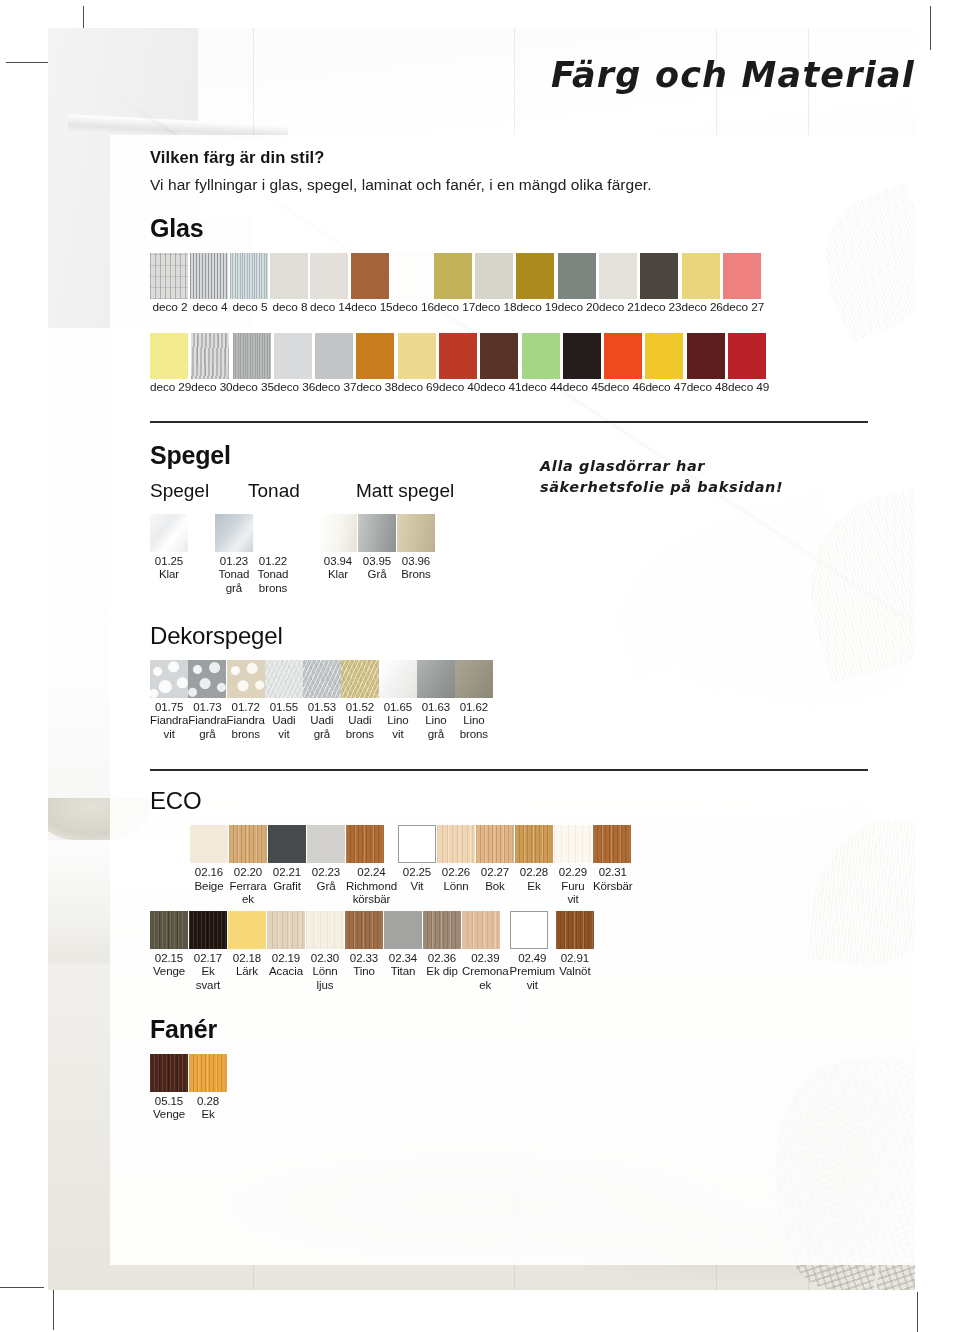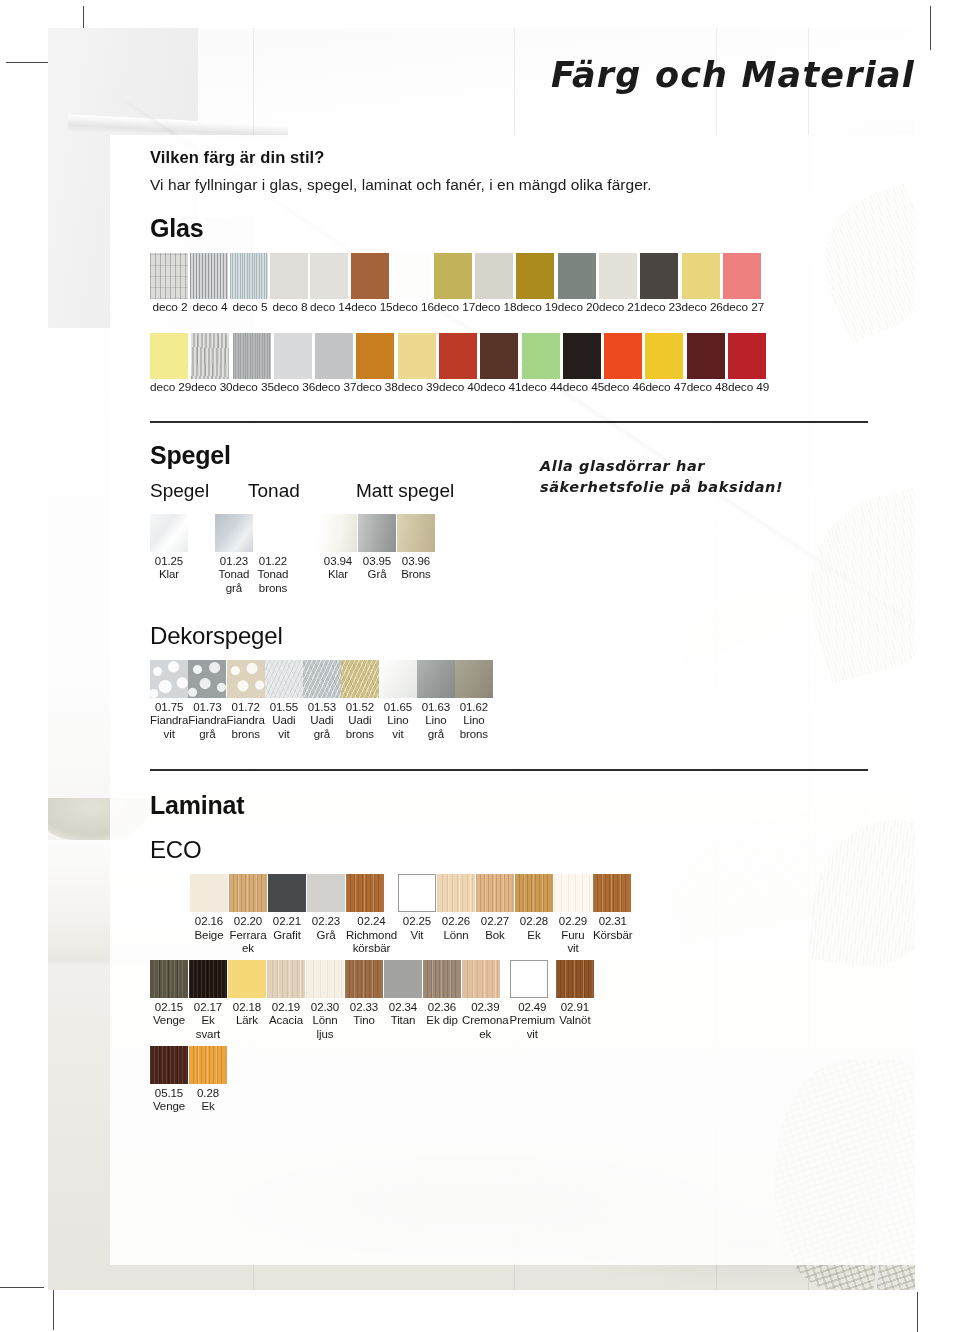--- a/index.html
+++ b/index.html
@@ -273,21 +273,21 @@
       <div class="sw">
         <div class="chip" style="background-color:#c3c4c6;"></div>
         <div class="lbl"><span>deco 37</span></div>
       </div>
       <div class="sw">
         <div class="chip" style="background-color:#c87e1e;"></div>
         <div class="lbl"><span>deco 38</span></div>
       </div>
       <div class="sw">
         <div class="chip" style="background-color:#edd88f;"></div>
-        <div class="lbl"><span>deco 39</span></div>
+        <div class="lbl"><span>deco 69</span></div>
       </div>
       <div class="sw">
         <div class="chip" style="background-color:#bc3a27;"></div>
         <div class="lbl"><span>deco 40</span></div>
       </div>
       <div class="sw">
         <div class="chip" style="background-color:#583327;"></div>
         <div class="lbl"><span>deco 41</span></div>
       </div>
       <div class="sw">
@@ -402,21 +402,20 @@
         <div class="lbl"><span>01.63</span><span class="l2">Lino</span><span class="l2">grå</span></div>
       </div>
       <div class="sw">
         <div class="chip sq" style="background:linear-gradient(125deg,#aaa694 0%,#9a9584 55%,#8b8675 100%);"></div>
         <div class="lbl"><span>01.62</span><span class="l2">Lino</span><span class="l2">brons</span></div>
       </div>
     </div>
 
   <div class="rule" style="margin-top:28px;"></div>
 
-  <h2 class="h-sec" style="margin-top:20px;">Laminat</h2>
   <h3 class="h-sec thin" style="margin-top:16px;">ECO</h3>
   <div class="row lamrow" style="margin-top:4px;margin-left:40px;">
       <div class="sw">
         <div class="chip sq" style="background-color:#f4eadb;"></div>
         <div class="lbl"><span>02.16</span><span class="l2">Beige</span></div>
       </div>
       <div class="sw">
         <div class="chip sq" style="background-color:#d9ab74;background-image:repeating-linear-gradient(90deg,rgba(0,0,0,.14) 0 1px,rgba(0,0,0,0) 1px 4px),repeating-linear-gradient(90deg,rgba(255,255,255,.22) 0 1px,rgba(0,0,0,0) 1px 9px);"></div>
         <div class="lbl"><span>02.20</span><span class="l2">Ferrara</span><span class="l2">ek</span></div>
       </div>
@@ -498,20 +497,21 @@
       <div class="sw">
         <div class="chip sq" style="background-color:#ffffff;border:1.4px solid #9a9a9a;box-sizing:border-box;"></div>
         <div class="lbl"><span>02.49</span><span class="l2">Premium</span><span class="l2">vit</span></div>
       </div>
       <div class="sw">
         <div class="chip sq" style="background-color:#8f5425;background-image:repeating-linear-gradient(90deg,rgba(0,0,0,.14) 0 1px,rgba(0,0,0,0) 1px 4px),repeating-linear-gradient(90deg,rgba(255,255,255,.22) 0 1px,rgba(0,0,0,0) 1px 9px);"></div>
         <div class="lbl"><span>02.91</span><span class="l2">Valnöt</span></div>
       </div>
     </div>
 
+  <h2 class="h-sec" style="margin-top:22px;">Fanér</h2>
   <div class="row lamrow" style="margin-top:4px;">
       <div class="sw">
         <div class="chip sq" style="background-color:#4a2418;background-image:repeating-linear-gradient(90deg,rgba(255,255,255,.12) 0 1px,rgba(0,0,0,0) 1px 4px),repeating-linear-gradient(90deg,rgba(0,0,0,.28) 0 1px,rgba(0,0,0,0) 1px 9px);"></div>
         <div class="lbl"><span>05.15</span><span class="l2">Venge</span></div>
       </div>
       <div class="sw">
         <div class="chip sq" style="background-color:#eda53c;background-image:repeating-linear-gradient(90deg,rgba(0,0,0,.14) 0 1px,rgba(0,0,0,0) 1px 4px),repeating-linear-gradient(90deg,rgba(255,255,255,.22) 0 1px,rgba(0,0,0,0) 1px 9px);"></div>
         <div class="lbl"><span>0.28</span><span class="l2">Ek</span></div>
       </div>
     </div>

